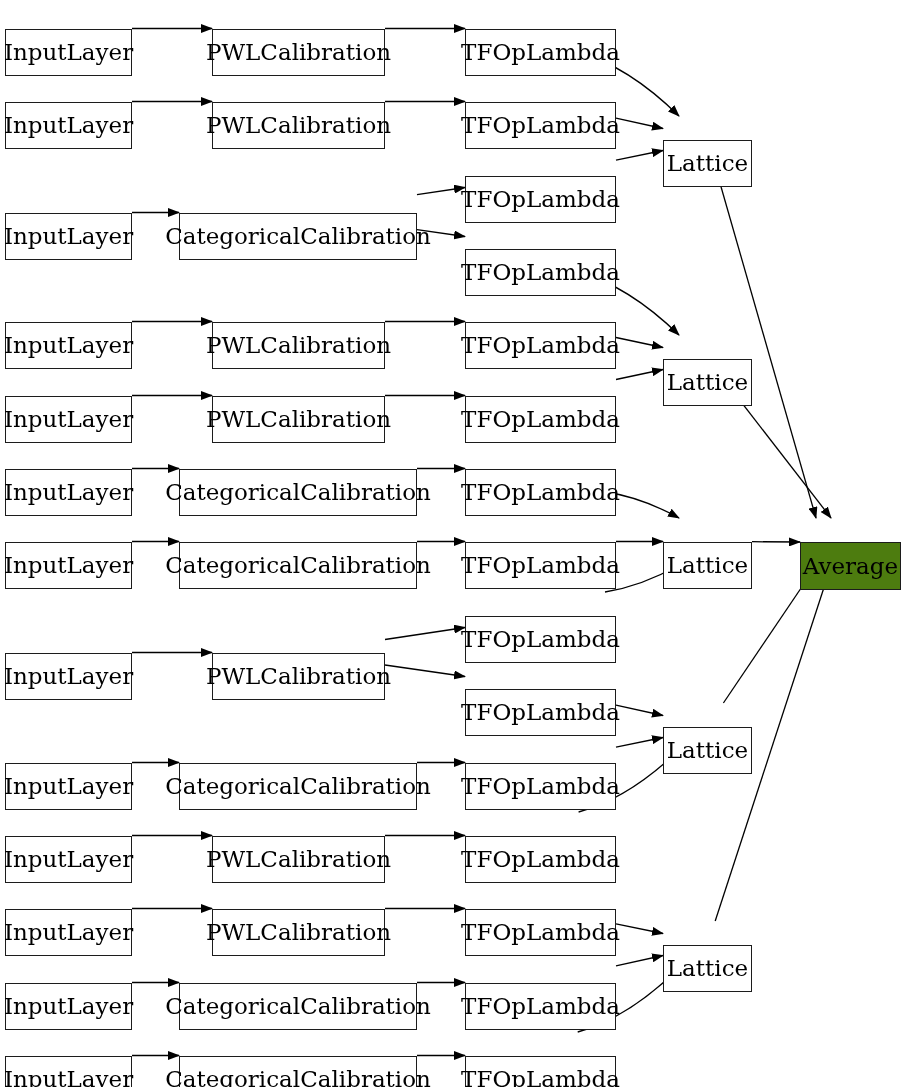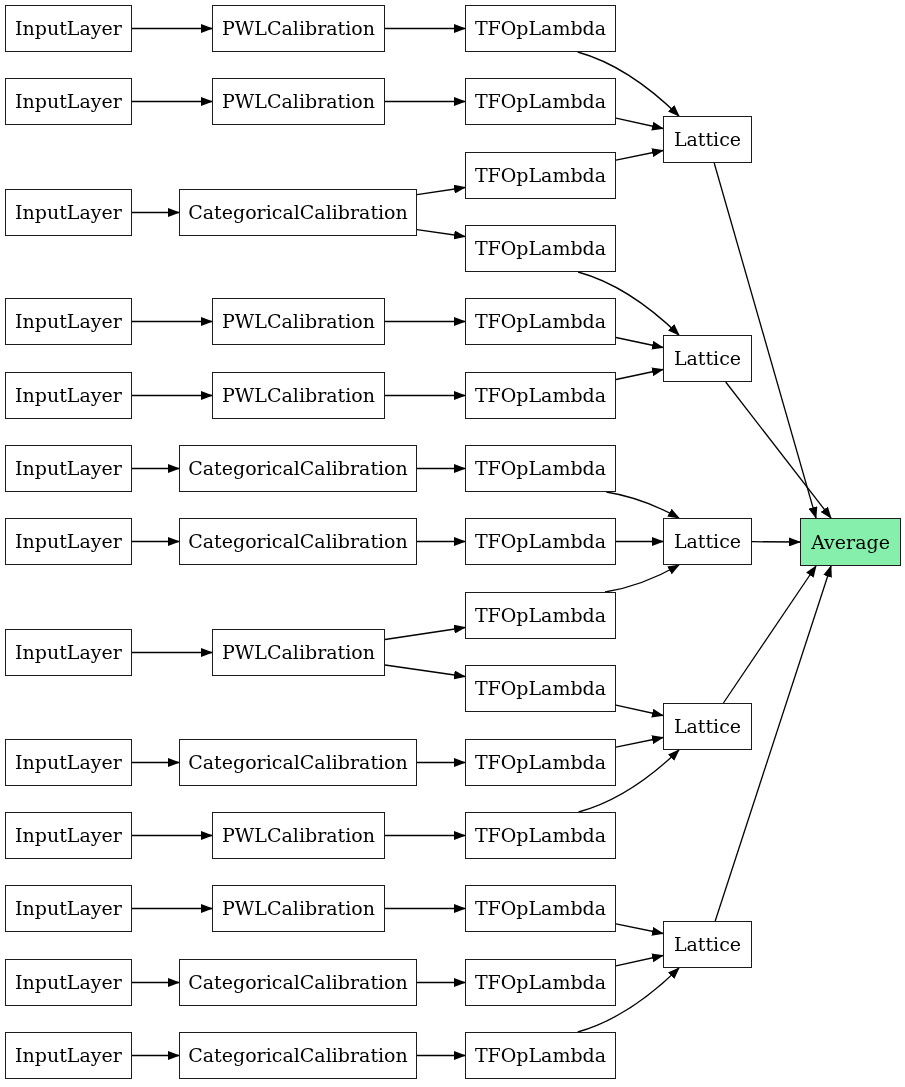--- a/index.html
+++ b/index.html
@@ -15,23 +15,24 @@
   }
   .node {
     position: absolute;
     box-sizing: border-box;
     border: 1.5px solid #1c1c1c;
     background: #ffffff;
     color: #000000;
     display: flex;
     align-items: center;
     justify-content: center;
-    font-size: 19px;
+    font-size: 23px;
     white-space: nowrap;
     line-height: 1;
+    margin-top: 24px;
   }
   #edge-layer {
     position: absolute;
     left: 0;
     top: 0;
     pointer-events: none;
   }
 </style>
 </head>
 <body>
@@ -131,14 +132,14 @@
     <div class="node" style="left: 465px; top: 739px; width: 151px; height: 47px; border-color: rgb(28, 28, 28); background: rgb(255, 255, 255); color: rgb(0, 0, 0);">TFOpLambda</div>
     <div class="node" style="left: 465px; top: 812px; width: 151px; height: 47px; border-color: rgb(28, 28, 28); background: rgb(255, 255, 255); color: rgb(0, 0, 0);">TFOpLambda</div>
     <div class="node" style="left: 465px; top: 885px; width: 151px; height: 47px; border-color: rgb(28, 28, 28); background: rgb(255, 255, 255); color: rgb(0, 0, 0);">TFOpLambda</div>
     <div class="node" style="left: 465px; top: 959px; width: 151px; height: 47px; border-color: rgb(28, 28, 28); background: rgb(255, 255, 255); color: rgb(0, 0, 0);">TFOpLambda</div>
     <div class="node" style="left: 465px; top: 1032px; width: 151px; height: 47px; border-color: rgb(28, 28, 28); background: rgb(255, 255, 255); color: rgb(0, 0, 0);">TFOpLambda</div>
     <div class="node" style="left: 663px; top: 116px; width: 89px; height: 47px; border-color: rgb(28, 28, 28); background: rgb(255, 255, 255); color: rgb(0, 0, 0);">Lattice</div>
     <div class="node" style="left: 663px; top: 335px; width: 89px; height: 47px; border-color: rgb(28, 28, 28); background: rgb(255, 255, 255); color: rgb(0, 0, 0);">Lattice</div>
     <div class="node" style="left: 663px; top: 518px; width: 89px; height: 47px; border-color: rgb(28, 28, 28); background: rgb(255, 255, 255); color: rgb(0, 0, 0);">Lattice</div>
     <div class="node" style="left: 663px; top: 703px; width: 89px; height: 47px; border-color: rgb(28, 28, 28); background: rgb(255, 255, 255); color: rgb(0, 0, 0);">Lattice</div>
     <div class="node" style="left: 663px; top: 921px; width: 89px; height: 47px; border-color: rgb(28, 28, 28); background: rgb(255, 255, 255); color: rgb(0, 0, 0);">Lattice</div>
-    <div class="node" style="left: 800px; top: 518px; width: 101px; height: 48px; border-color: rgb(28, 28, 28); background: #86efac; color: rgb(0, 0, 0);">Average</div>
+    <div class="node" style="left: 800px; top: 518px; width: 101px; height: 48px; border-color: rgb(28, 28, 28); background: #4d7c0f; color: rgb(0, 0, 0);">Average</div>
   </div>
 
 </body></html>

